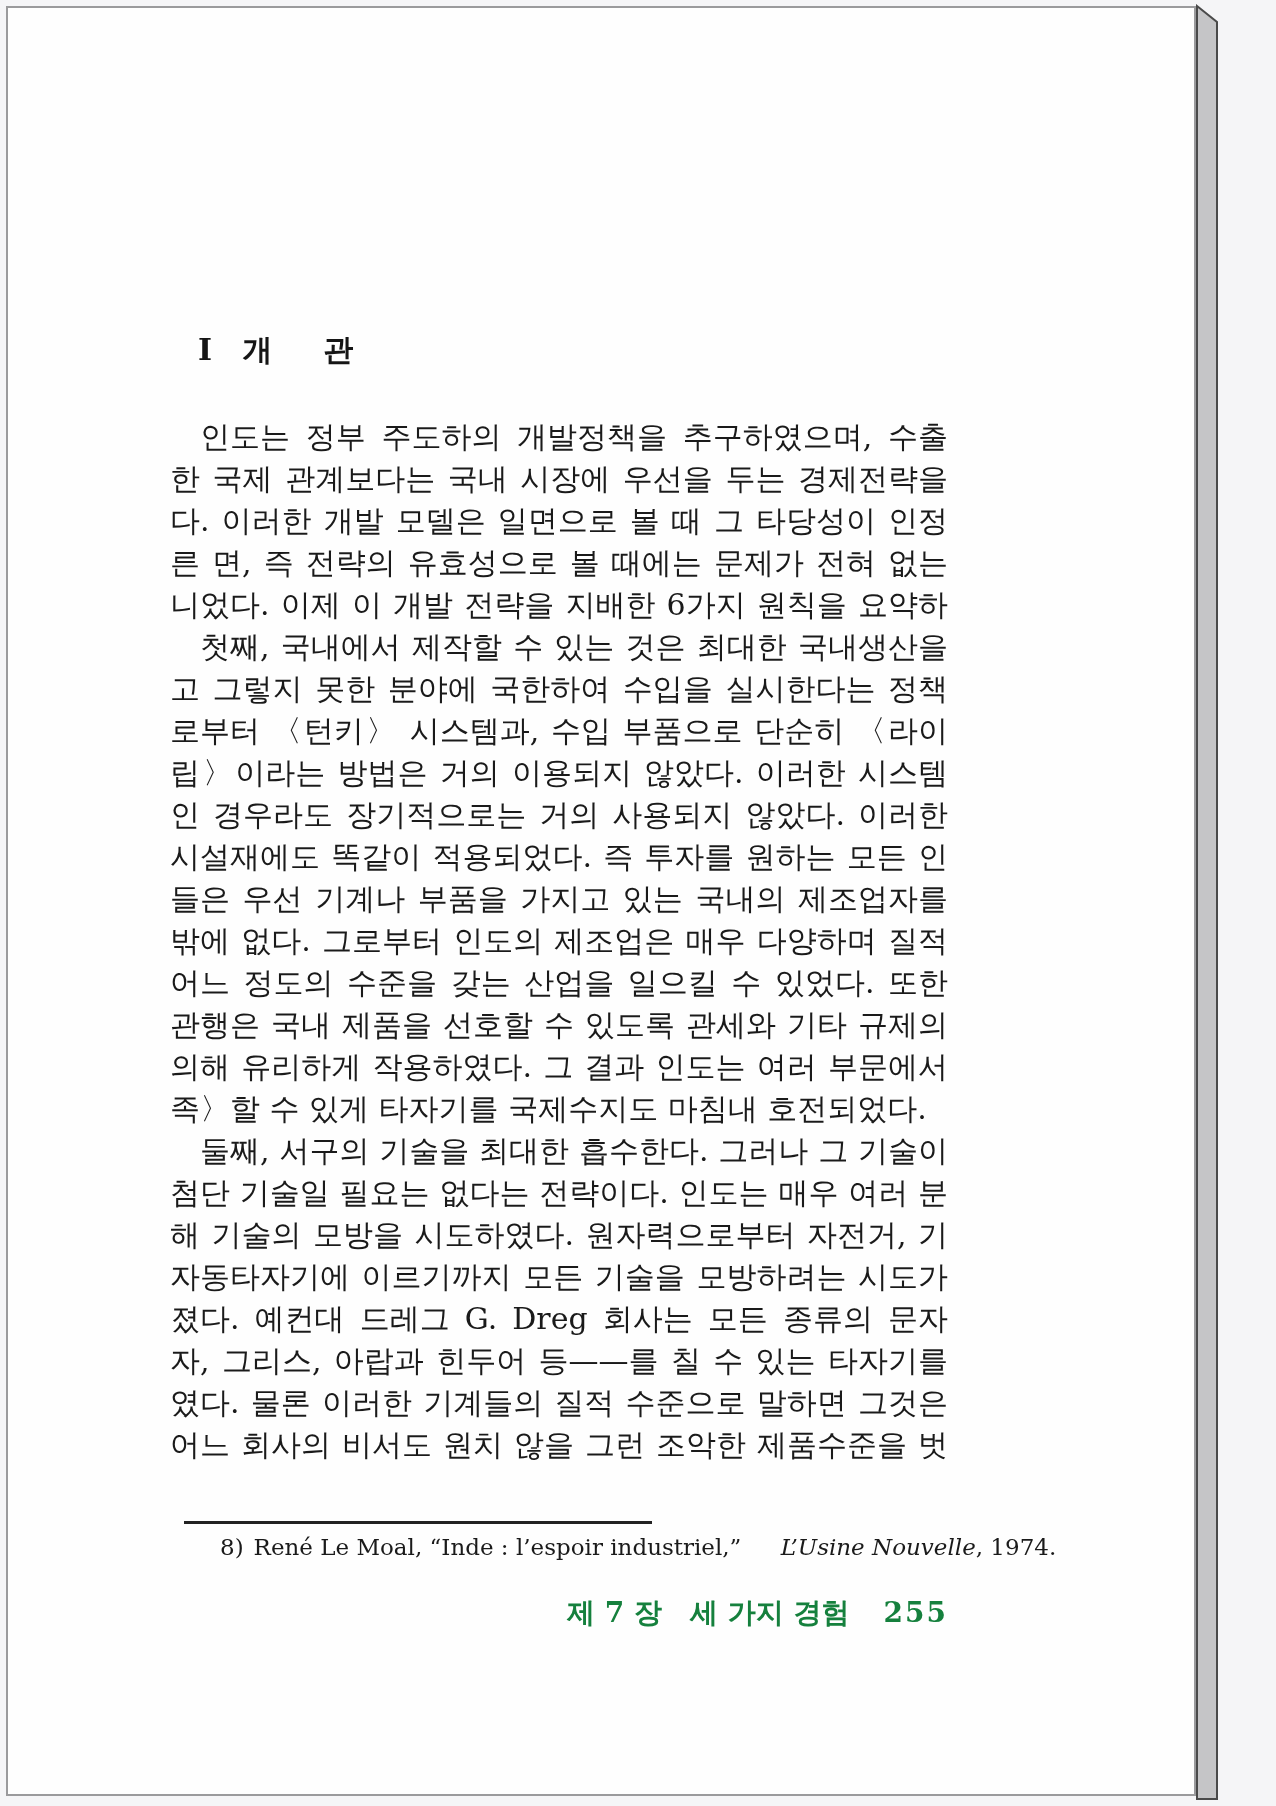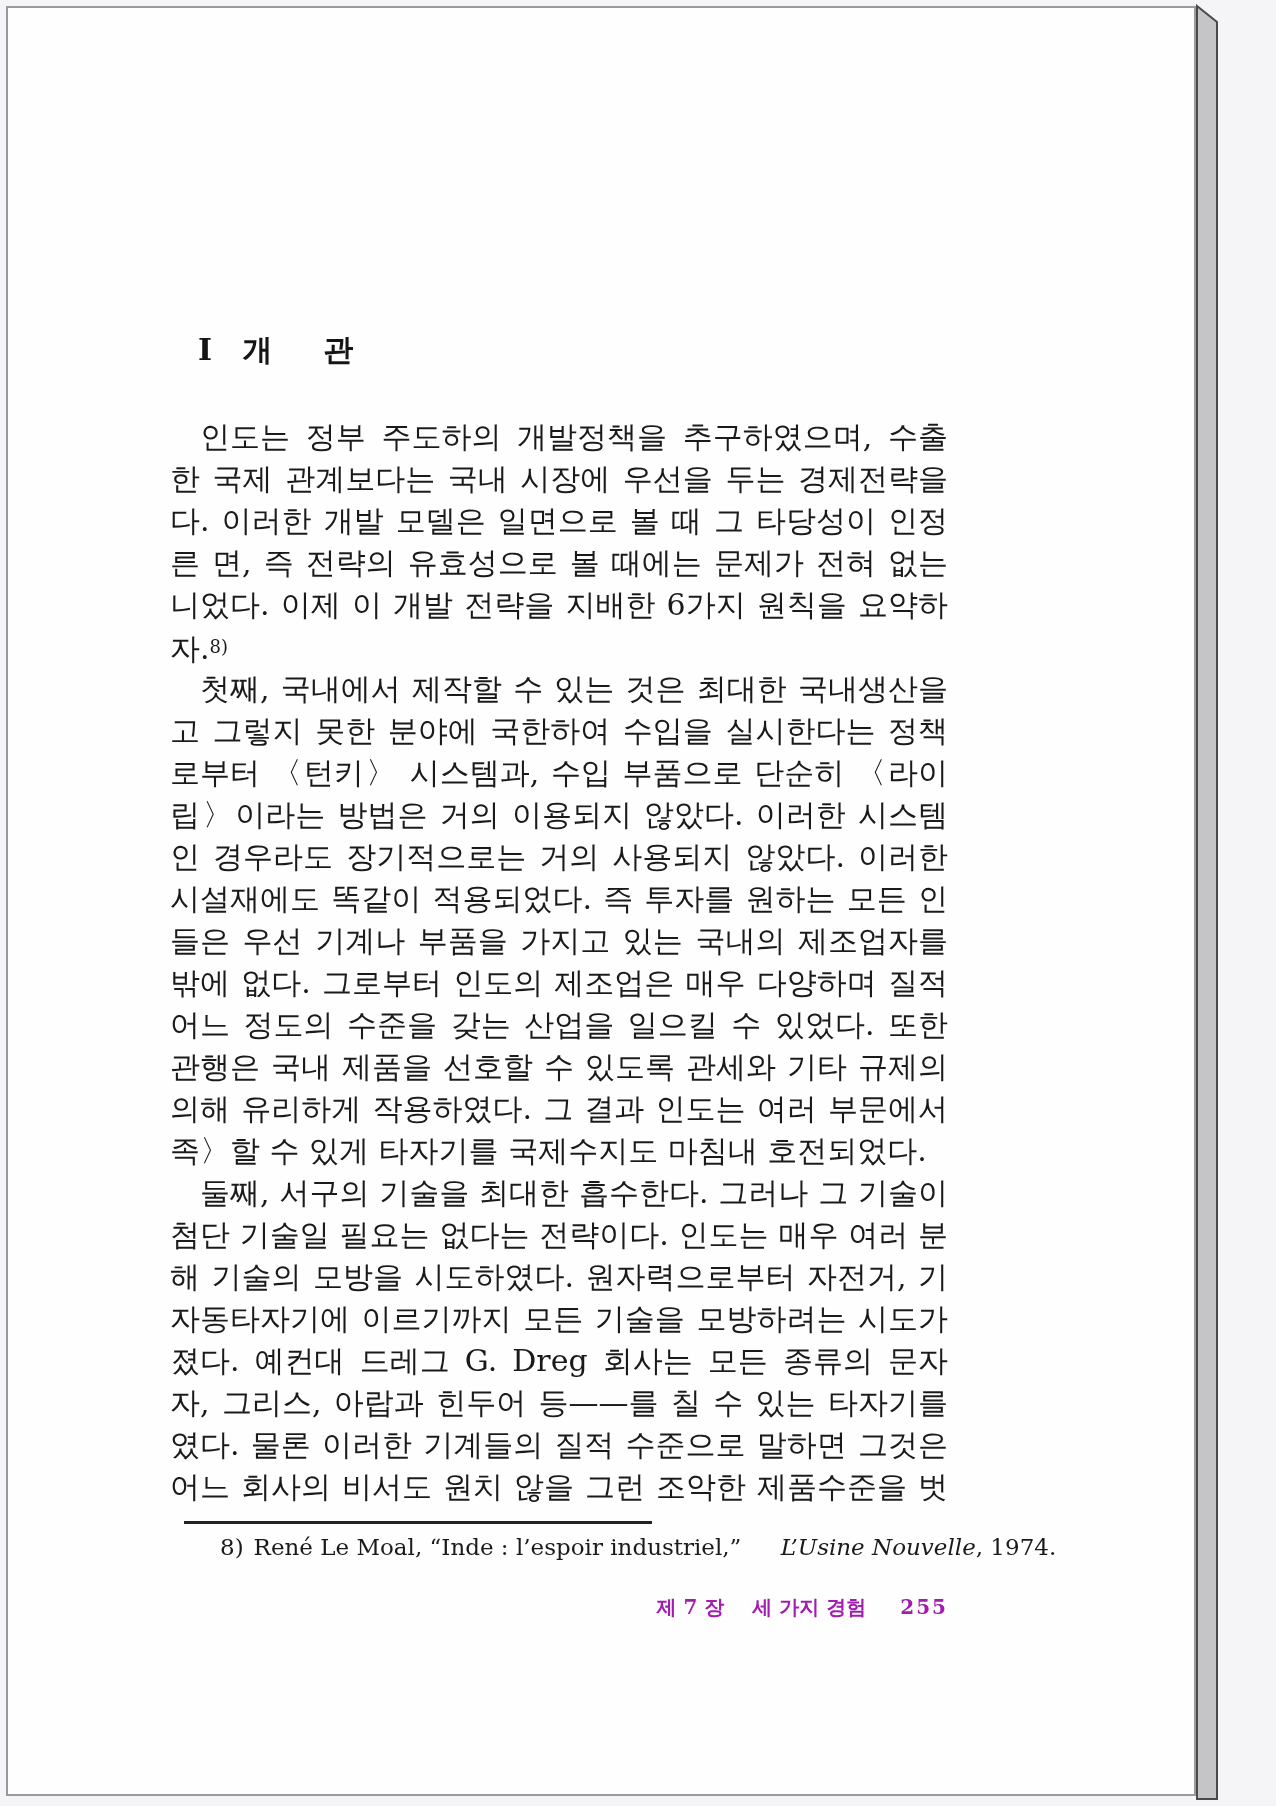--- a/index.html
+++ b/index.html
@@ -70,23 +70,23 @@
     color:#1a1a1a;
     white-space:nowrap;
   }
   .footnote .marker { margin-right:10px; }
   .footnote .journal { font-style:italic;margin-left:32px; }
   .running-footer {
     position:absolute;
     left:162px; top:1586px;
     width:778px;
     text-align:right;
-    font-size:20px;
+    font-size:28px;
     font-weight:bold;
-    color:#a21caf;
+    color:#15803d;
   }
   .running-footer .sect { margin-left:28px; }
   .running-footer .pnum { margin-left:34px; letter-spacing:2px; }
 </style>
 </head>
 <body>
 
 <div class="canvas">
 
   <div class="page">
@@ -95,21 +95,20 @@
       <div class="heading">I 개  관</div>
 
       <div class="body-block">
 
         <div>
           <div class="line first">인도는 정부 주도하의 개발정책을 추구하였으며, 수출 등을 통</div>
           <div class="line">한 국제 관계보다는 국내 시장에 우선을 두는 경제전략을 실시하였</div>
           <div class="line">다. 이러한 개발 모델은 일면으로 볼 때 그 타당성이 인정되나 다</div>
           <div class="line">른 면, 즉 전략의 유효성으로 볼 때에는 문제가 전혀 없는 것도 아</div>
           <div class="line">니었다. 이제 이 개발 전략을 지배한 6가지 원칙을 요약하여 보</div>
-          <div class="line para-end"><span>자.</span><span class="fn-ref">8)</span></div>
         </div>
 
         <div>
           <div class="line first">첫째, 국내에서 제작할 수 있는 것은 최대한 국내생산을 도모하</div>
           <div class="line">고 그렇지 못한 분야에 국한하여 수입을 실시한다는 정책이다. 그</div>
           <div class="line">로부터 〈턴키〉 시스템과, 수입 부품으로 단순히 〈라이센스하의 조</div>
           <div class="line">립〉이라는 방법은 거의 이용되지 않았다. 이러한 시스템을 받아들</div>
           <div class="line">인 경우라도 장기적으로는 거의 사용되지 않았다. 이러한 원칙은</div>
           <div class="line">시설재에도 똑같이 적용되었다. 즉 투자를 원하는 모든 인도 기업</div>
           <div class="line">들은 우선 기계나 부품을 가지고 있는 국내의 제조업자를 찾을 수</div>

